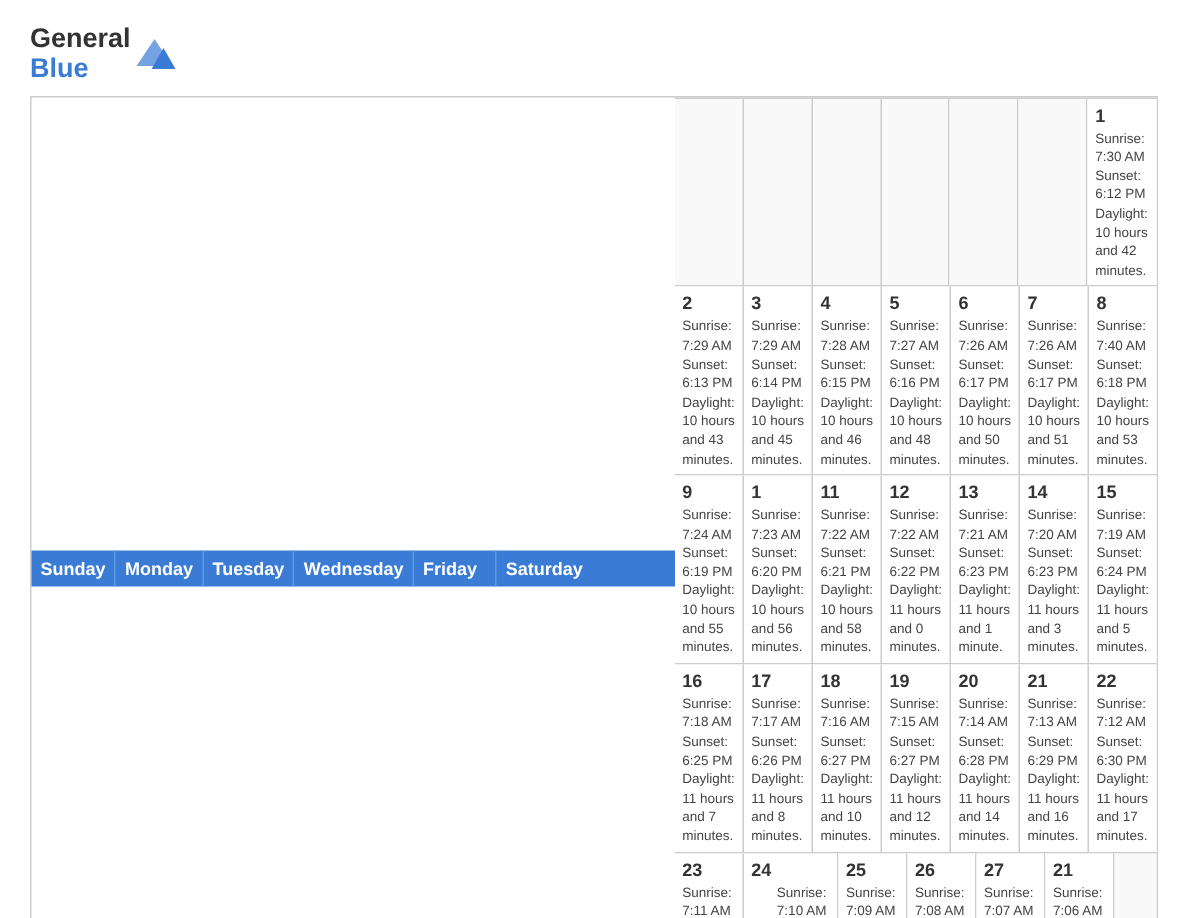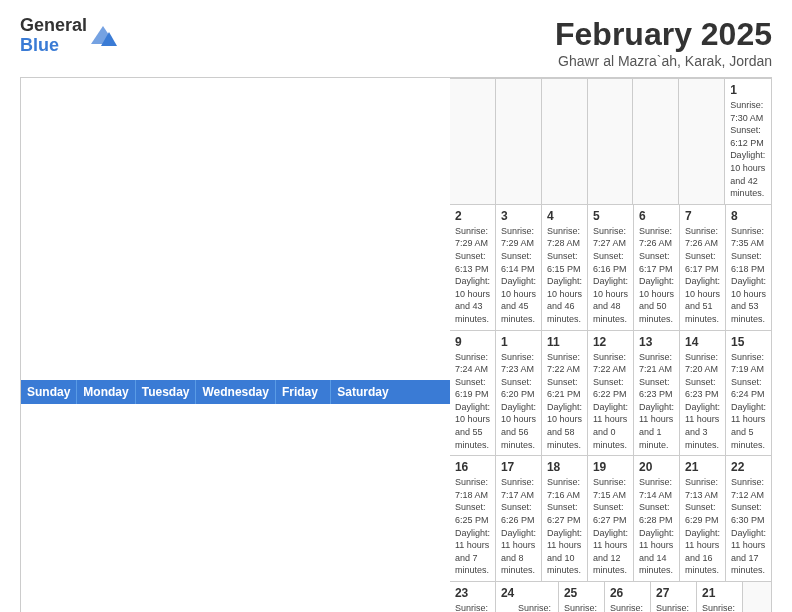--- a/index.html
+++ b/index.html
@@ -121,24 +121,20 @@
     <div class="logo">
       <div class="logo-text">
         <span class="logo-general">General</span>
         <span class="logo-blue">Blue</span>
       </div>
       <svg class="logo-icon" viewBox="0 0 28 28">
         <polygon points="14,4 26,22 2,22" fill="#3a7bd5" opacity="0.7"></polygon>
         <polygon points="20,10 28,24 12,24" fill="#3a7bd5"></polygon>
       </svg>
     </div>
-    <div class="title-block">
-      <div class="month-title">February 2025</div>
-      <div class="location">Ghawr al Mazra`ah, Karak, Jordan</div>
-    </div>
   </div>
 
   <div class="calendar">
     <div class="cal-header">
     <div class="cal-header-cell">Sunday</div>
         <div class="cal-header-cell">Monday</div>
         <div class="cal-header-cell">Tuesday</div>
         <div class="cal-header-cell">Wednesday</div>
         <div class="cal-header-cell">Friday</div>
         <div class="cal-header-cell">Saturday</div>
@@ -197,21 +193,21 @@
           </div>
           <div class="cal-cell">
             <span class="day-number">7</span>
             <div class="day-info" style="white-space: pre-line;">Sunrise: 7:26 AM
 Sunset: 6:17 PM
 Daylight: 10 hours
 and 51 minutes.</div>
           </div>
           <div class="cal-cell">
             <span class="day-number">8</span>
-            <div class="day-info" style="white-space: pre-line;">Sunrise: 7:35 AM
+            <div class="day-info" style="white-space: pre-line;">Sunrise: 7:40 AM
 Sunset: 6:18 PM
 Daylight: 10 hours
 and 53 minutes.</div>
           </div>
         </div>
         <div class="cal-row">
           <div class="cal-cell">
             <span class="day-number">9</span>
             <div class="day-info" style="white-space: pre-line;">Sunrise: 7:24 AM
 Sunset: 6:19 PM

